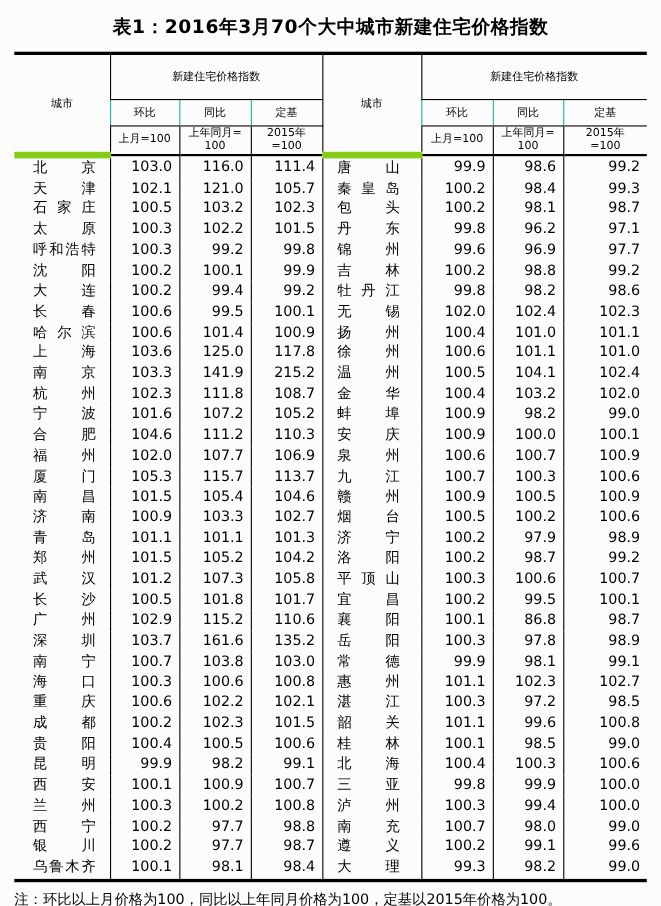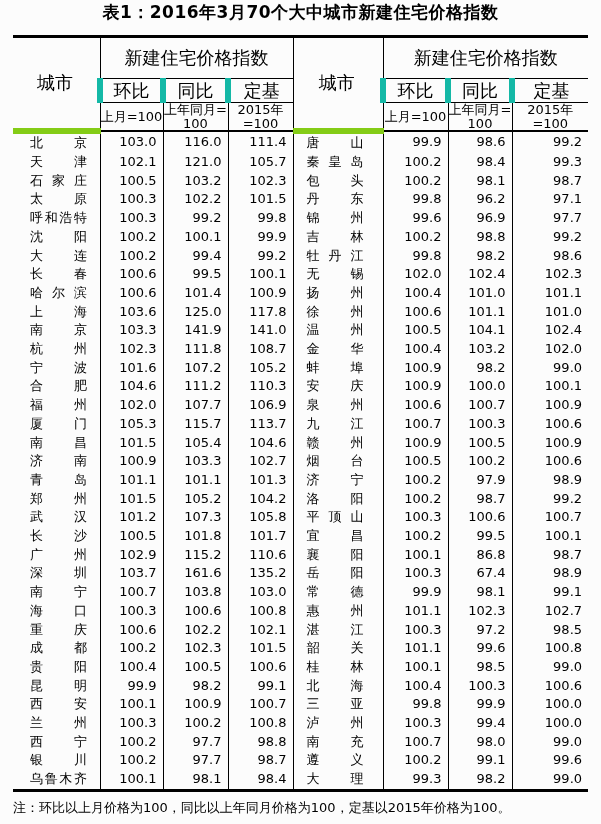--- a/index.html
+++ b/index.html
@@ -9,21 +9,21 @@
     color: #000;
     font-family: "DejaVu Sans", "Liberation Sans", sans-serif;
   }
   .page {
     position: relative;
     width: 601px;
     height: 824px;
     overflow: hidden;
   }
   .title {
-    margin: 0;
+    margin: 12px;
     padding-top: 1px;
     height: 22px;
     text-align: center;
     font-size: 17px;
     font-weight: bold;
     letter-spacing: 0.5px;
   }
   .table-wrap {
     margin: 12px 13px 0 13px;
     border-top: 3px solid #000;
@@ -33,38 +33,38 @@
     width: 100%;
     border-collapse: collapse;
     table-layout: fixed;
   }
   th, td {
     padding: 0;
     font-weight: normal;
     vertical-align: middle;
   }
   thead th {
-    font-size: 18px;
+    font-size: 10px;
     text-align: center;
     line-height: 1.1;
   }
   th.grp {
     height: 40px;
     border-left: 1px solid #000;
     border-bottom: 1px solid #000;
   }
   tr.hdr2 th {
     height: 23px;
-    border-left: 6px solid #14b8a6;
+    border-left: 1px solid #14b8a6;
     border-bottom: 1px solid #000;
   }
   tr.hdr3 th {
     height: 25px;
     border-left: 1px solid #000;
-    font-size: 13px;
+    font-size: 10px;
     white-space: pre-line;
     line-height: 1.05;
   }
   th.cityh {
     border-bottom: 6px solid #84cc16;
   }
   tr.hdr3 th {
     border-bottom: 2px solid #000;
   }
   tbody tr {
@@ -245,21 +245,21 @@
             <td class="num">117.8</td>
             <td class="citycell rhalf"><span class="city-name">徐州</span></td>
             <td class="num">100.6</td>
             <td class="num">101.1</td>
             <td class="num">101.0</td>
           </tr>
           <tr>
             <td class="citycell "><span class="city-name">南京</span></td>
             <td class="num">103.3</td>
             <td class="num">141.9</td>
-            <td class="num">141.0</td>
+            <td class="num">215.2</td>
             <td class="citycell rhalf"><span class="city-name">温州</span></td>
             <td class="num">100.5</td>
             <td class="num">104.1</td>
             <td class="num">102.4</td>
           </tr>
           <tr>
             <td class="citycell "><span class="city-name">杭州</span></td>
             <td class="num">102.3</td>
             <td class="num">111.8</td>
             <td class="num">108.7</td>
@@ -378,21 +378,21 @@
             <td class="num">86.8</td>
             <td class="num">98.7</td>
           </tr>
           <tr>
             <td class="citycell "><span class="city-name">深圳</span></td>
             <td class="num">103.7</td>
             <td class="num">161.6</td>
             <td class="num">135.2</td>
             <td class="citycell rhalf"><span class="city-name">岳阳</span></td>
             <td class="num">100.3</td>
-            <td class="num">67.4</td>
+            <td class="num">97.8</td>
             <td class="num">98.9</td>
           </tr>
           <tr>
             <td class="citycell "><span class="city-name">南宁</span></td>
             <td class="num">100.7</td>
             <td class="num">103.8</td>
             <td class="num">103.0</td>
             <td class="citycell rhalf"><span class="city-name">常德</span></td>
             <td class="num">99.9</td>
             <td class="num">98.1</td>

